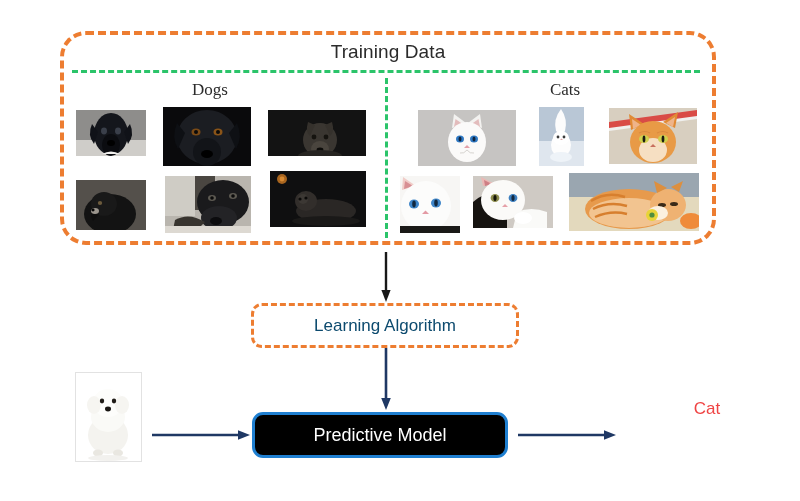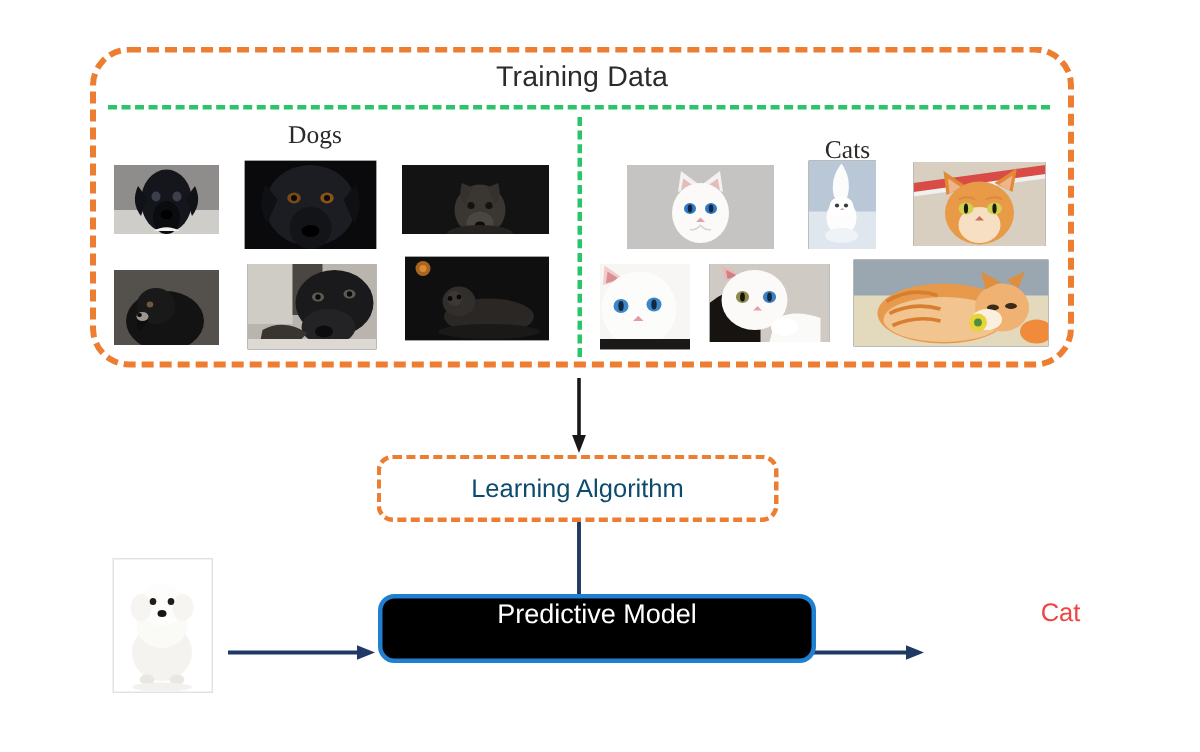--- a/index.html
+++ b/index.html
@@ -69,21 +69,21 @@
   
   .class-label {
     position: absolute;
     font-size: 17px;
     line-height: 22px;
     color: #2b2b2b;
     text-align: center;
     font-family: Liberation Serif, serif;
   }
   #label-dogs { left: 155px; top: 79px; width: 110px; }
-  #label-cats { left: 510px; top: 89px; width: 110px; }
+  #label-cats { left: 510px; top: 79px; width: 110px; }
 
   
   .thumb {
     position: absolute;
     overflow: hidden;
     background: #777;
   }
   .thumb .pic {
     position: absolute;
     left: 0; top: 0;
@@ -122,29 +122,29 @@
     justify-content: center;
   }
   #learning-label {
     font-size: 17px;
     color: #0c4a6e;
   }
 
   #model-box {
     position: absolute;
     left: 252px;
-    top: 396px;
-    width: 292px;
+    top: 412px;
+    width: 256px;
     height: 46px;
     background: #000000;
     border: 3px solid #1F7FD0;
     border-radius: 11px;
     box-sizing: border-box;
     display: flex;
-    align-items: flex-start;
+    align-items: center;
     justify-content: center;
   }
   #model-label {
     font-size: 18px;
     color: #ffffff;
   }
 
   
   #prediction {
     position: absolute;

